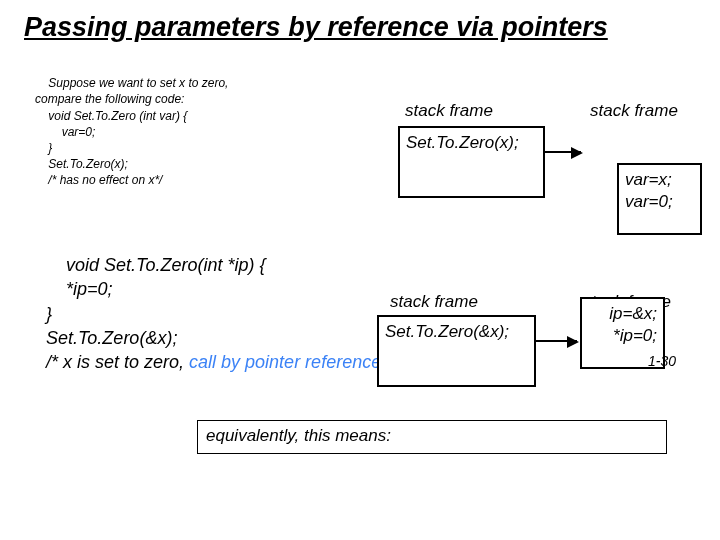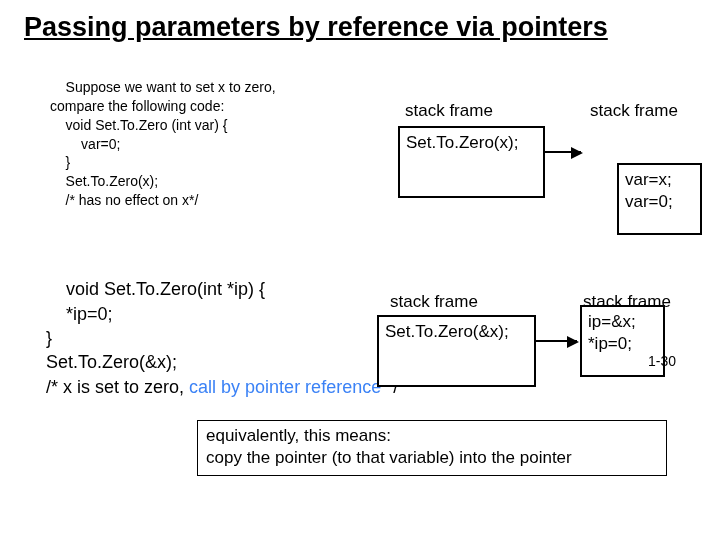--- a/index.html
+++ b/index.html
@@ -11,32 +11,33 @@
     font-family: "Comic Sans MS", "Comic Sans", cursive, sans-serif;
     color: #000;
     overflow: hidden;
   }
   .slide {
     position: relative;
     width: 720px;
     height: 387px;
     box-sizing: border-box;
     padding: 12px 24px 16px 24px;
+    font-style: italic;
   }
   .title {
     font-size: 27px;
     text-decoration: underline;
     margin: 0 0 16px 0;
     white-space: nowrap;
   }
   .block {
-    font-size: 14px;
+    font-size: 12px;
     line-height: 1.35;
     white-space: pre;
-    margin-left: 26px;
+    margin-left: 11px;
   }
   .block2 {
     font-size: 18px;
     line-height: 1.35;
     white-space: pre;
     margin-left: 22px;
     margin-top: 24px;
   }
   .highlight { color: #3b82f6; }
 
@@ -77,21 +78,21 @@
   .g1-box1 { left: 398px; top: 126px; width: 147px; height: 72px; }
   .g1-arrow { left: 545px; top: 151px; width: 36px; }
   .g1-lab2 { left: 590px; top: 101px; }
   .g1-box2 { left: 617px; top: 126px; width: 85px; height: 72px; margin-top: 37px; }
 
   
   .g2-lab1 { left: 390px; top: 292px; }
   .g2-box1 { left: 377px; top: 315px; width: 159px; height: 72px; }
   .g2-arrow { left: 536px; top: 340px; width: 41px; }
   .g2-lab2 { left: 583px; top: 292px; }
-  .g2-box2 { left: 580px; top: 305px; width: 85px; height: 72px; }
+  .g2-box2 { left: 580px; top: 297px; width: 85px; height: 72px; text-align: right; }
 
   
   .summary-box {
     position: absolute;
     left: 197px;
     top: 420px;
     width: 470px;
     border: 1px solid #000;
     font-size: 17px;
     line-height: 1.3;
@@ -140,18 +141,17 @@
 
   <div class="sf-label g2-lab1">stack frame</div>
   <div class="sf-box g2-box1">Set.To.Zero(&amp;x);</div>
   <div class="arrow g2-arrow"></div>
   <div class="sf-label g2-lab2">stack frame</div>
   <div class="sf-box g2-box2">ip=&amp;x;
 *ip=0;</div>
 
   <div class="summary-box">
     <div>equivalently, this means:</div>
-    <div>copy the pointer (to that variable) into the pointer</div>
   </div>
 
   <div class="slide-number">1-30</div>
 
 </div>
 
 </body></html>

